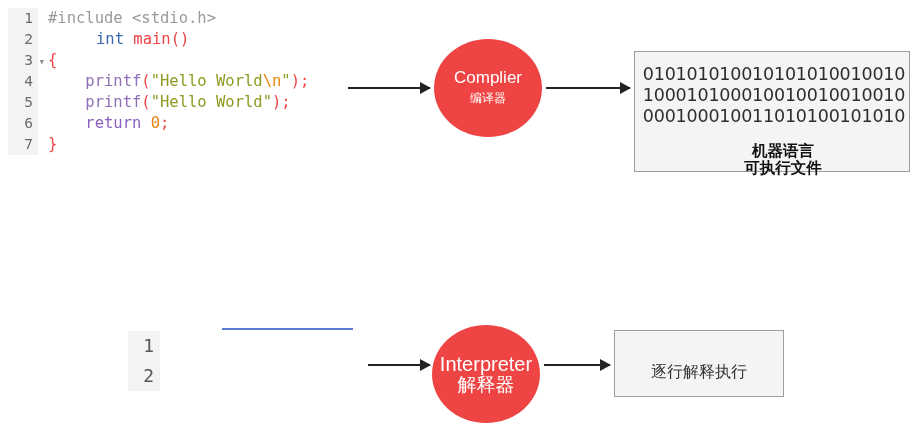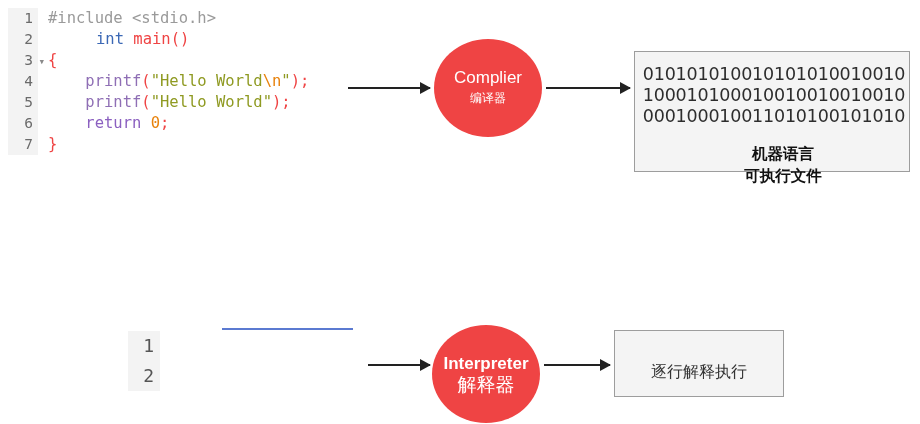--- a/index.html
+++ b/index.html
@@ -82,21 +82,21 @@
     height: 2px;
     background: #5b7ad1;
   }
 
   
   .caption {
     position: absolute;
     font-family: "DejaVu Sans", "Liberation Sans", sans-serif;
     font-weight: bold;
     font-size: 15.5px;
-    line-height: 22px;
+    line-height: 17px;
     color: #111111;
     text-align: center;
     white-space: pre-line;
   }
   #cap-source { left: 105px; top: 173px; width: 150px; }
   #cap-machine { left: 700px; top: 143px; width: 166px; }
 
   
   .circle {
     position: absolute;
@@ -115,21 +115,21 @@
   }
   #circle-compiler .c-en { font-size: 17px; line-height: 21px; }
   #circle-compiler .c-zh {
     font-family: "DejaVu Sans", sans-serif;
     font-size: 12px; line-height: 21px;
   }
   #circle-interpreter {
     left: 432px; top: 325px;
     width: 108px; height: 98px;
   }
-  #circle-interpreter .c-en { font-size: 17px; line-height: 20px; font-weight: bold; }
+  #circle-interpreter .c-en { font-size: 20px; line-height: 20px; }
   #circle-interpreter .c-zh {
     font-family: "DejaVu Sans", sans-serif;
     font-size: 19px; line-height: 20px;
   }
 
   
   .box {
     position: absolute;
     border: 1px solid #9d9d9d;
     background: #f4f4f4;

